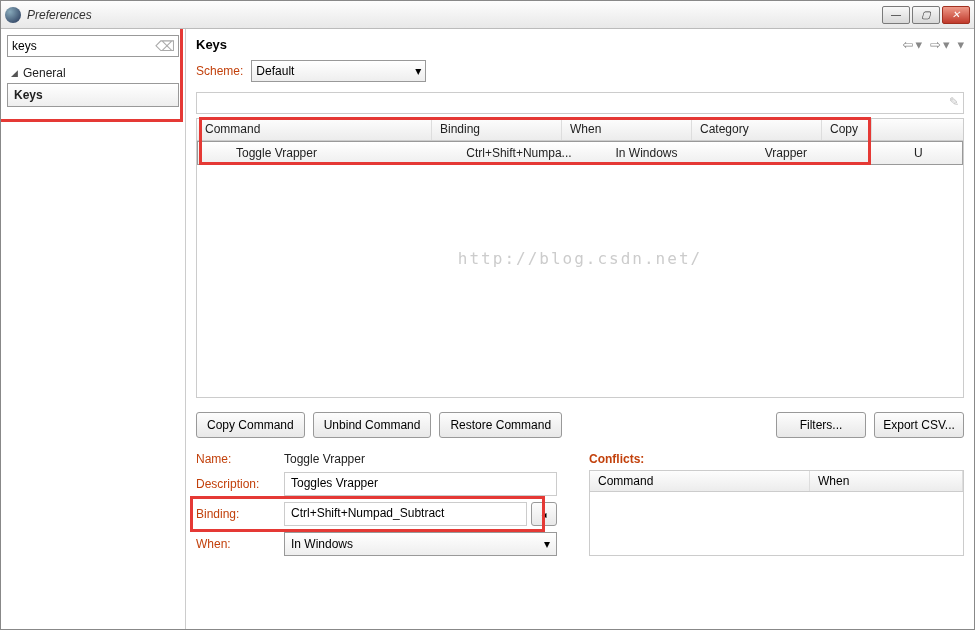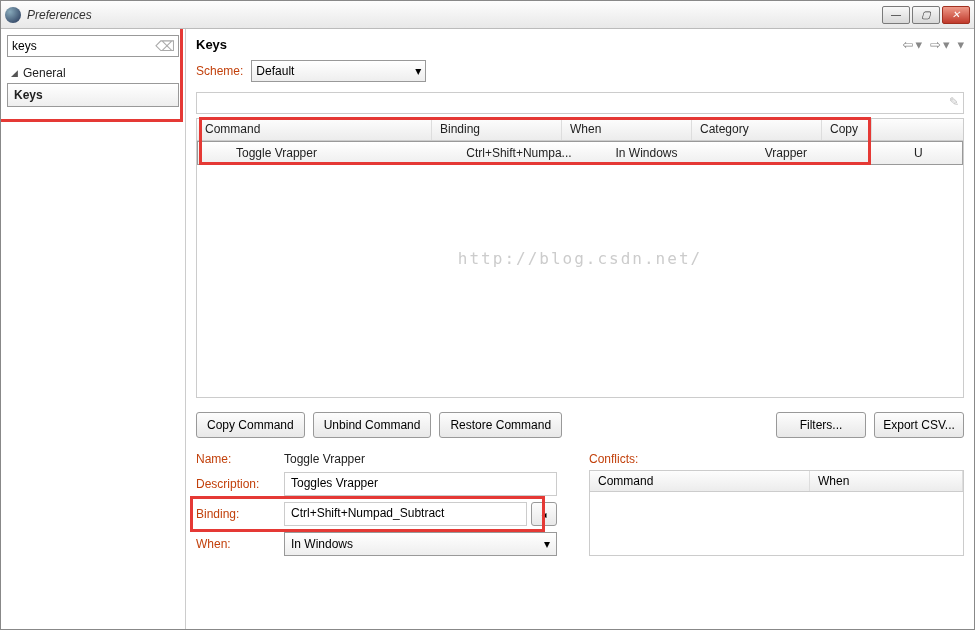--- a/index.html
+++ b/index.html
@@ -163,21 +163,21 @@
           <div class="sidebtn">◂</div>
 
           <div class="lbl">When:</div>
           <div class="sel" style="grid-column: span 2;">
             <span>In Windows</span>
             <span>▾</span>
           </div>
         </div>
 
         <div class="detright">
-          <div class="lbl" style="margin-bottom:4px;">Conflicts:</div>
+          <div class="lbl" style="margin-bottom:4px;font-weight:bold;">Conflicts:</div>
           <div class="conf-head">
             <div class="conf-col cc1">Command</div>
             <div class="conf-col cc2">When</div>
           </div>
           <div class="conf-body"></div>
         </div>
       </div>
 
     </div>
 

